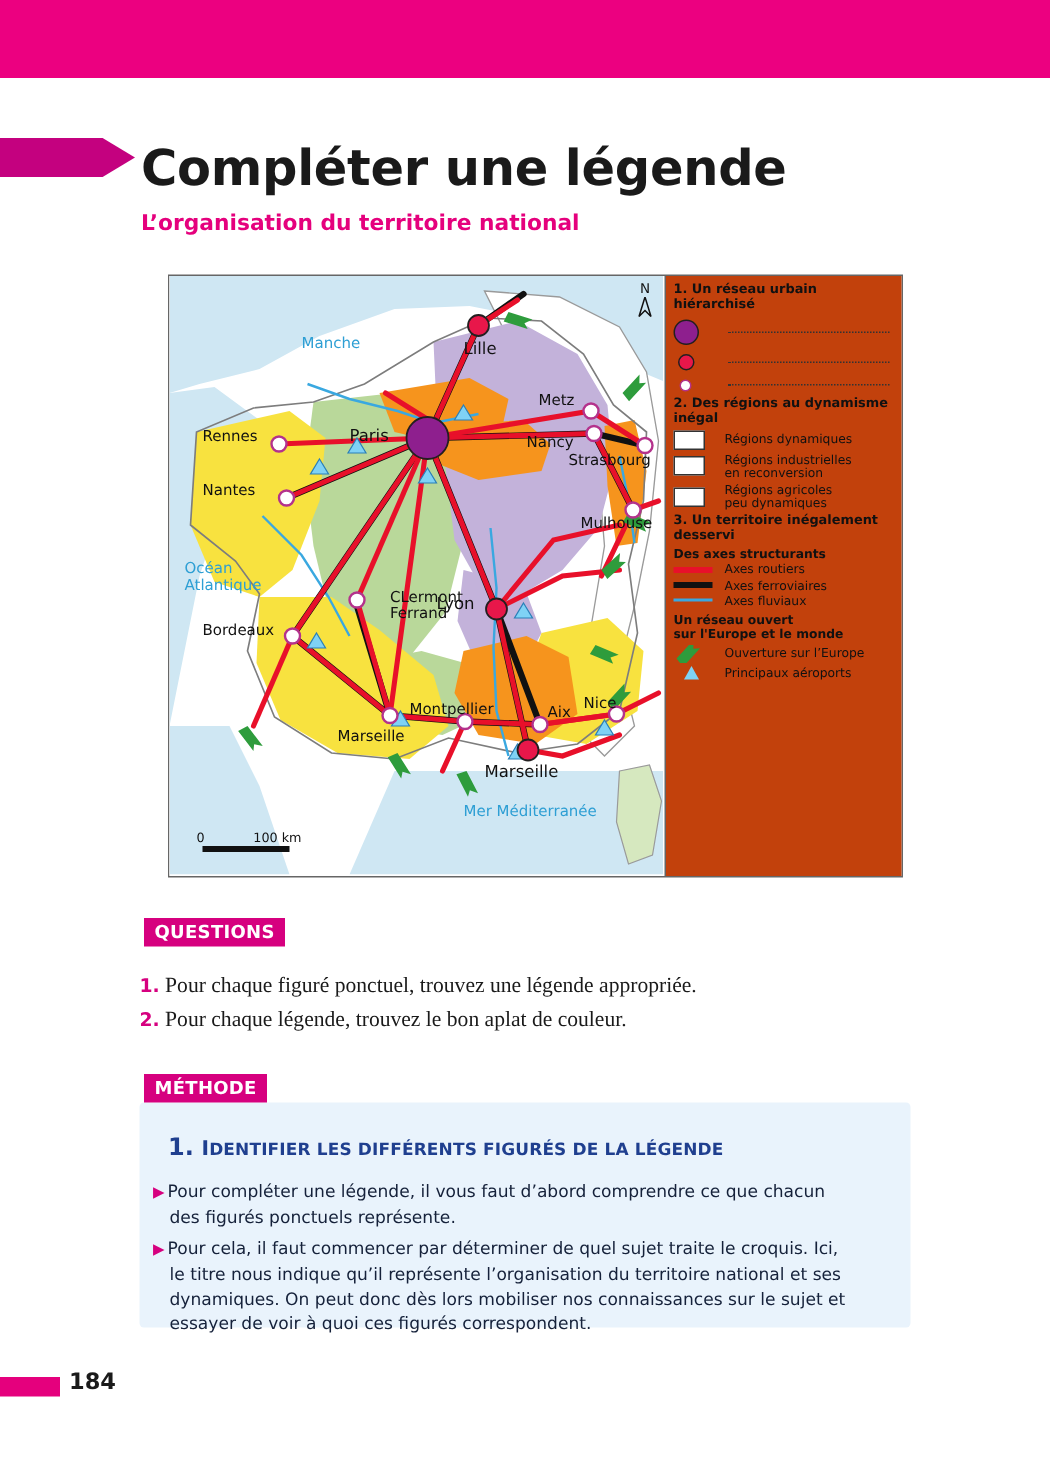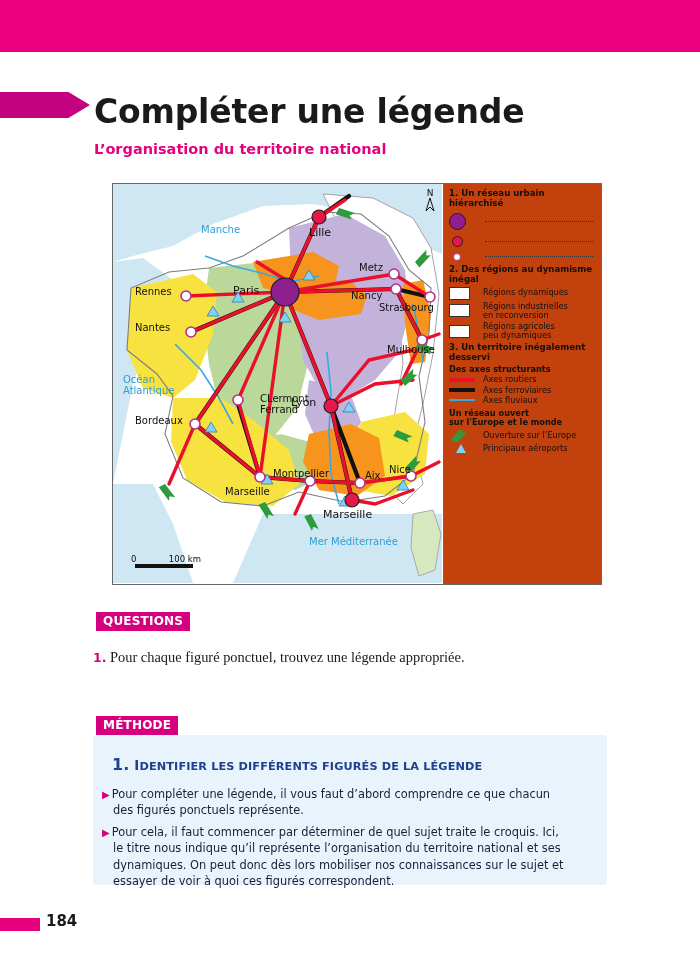--- a/index.html
+++ b/index.html
@@ -442,20 +442,24 @@
     </div>
   </div>
 </div>
 
 <div class="tagbox questions-tag">QUESTIONS</div>
 <div class="q-list">
   <div class="q-item">
     <span class="q-num">1.</span>
     <span>Pour chaque figuré ponctuel, trouvez une légende appropriée.</span>
   </div>
+  <div class="q-item">
+    <span class="q-num">2.</span>
+    <span>Pour chaque légende, trouvez le bon aplat de couleur.</span>
+  </div>
 </div>
 
 <div class="method-box"></div>
 <div class="tagbox methode-tag">MÉTHODE</div>
 
 <div class="m-head">
   <span class="n">1.</span>
   <span class="t"><span class="cap">I</span><span>DENTIFIER LES DIFFÉRENTS FIGURÉS DE LA LÉGENDE</span></span>
 </div>
 

